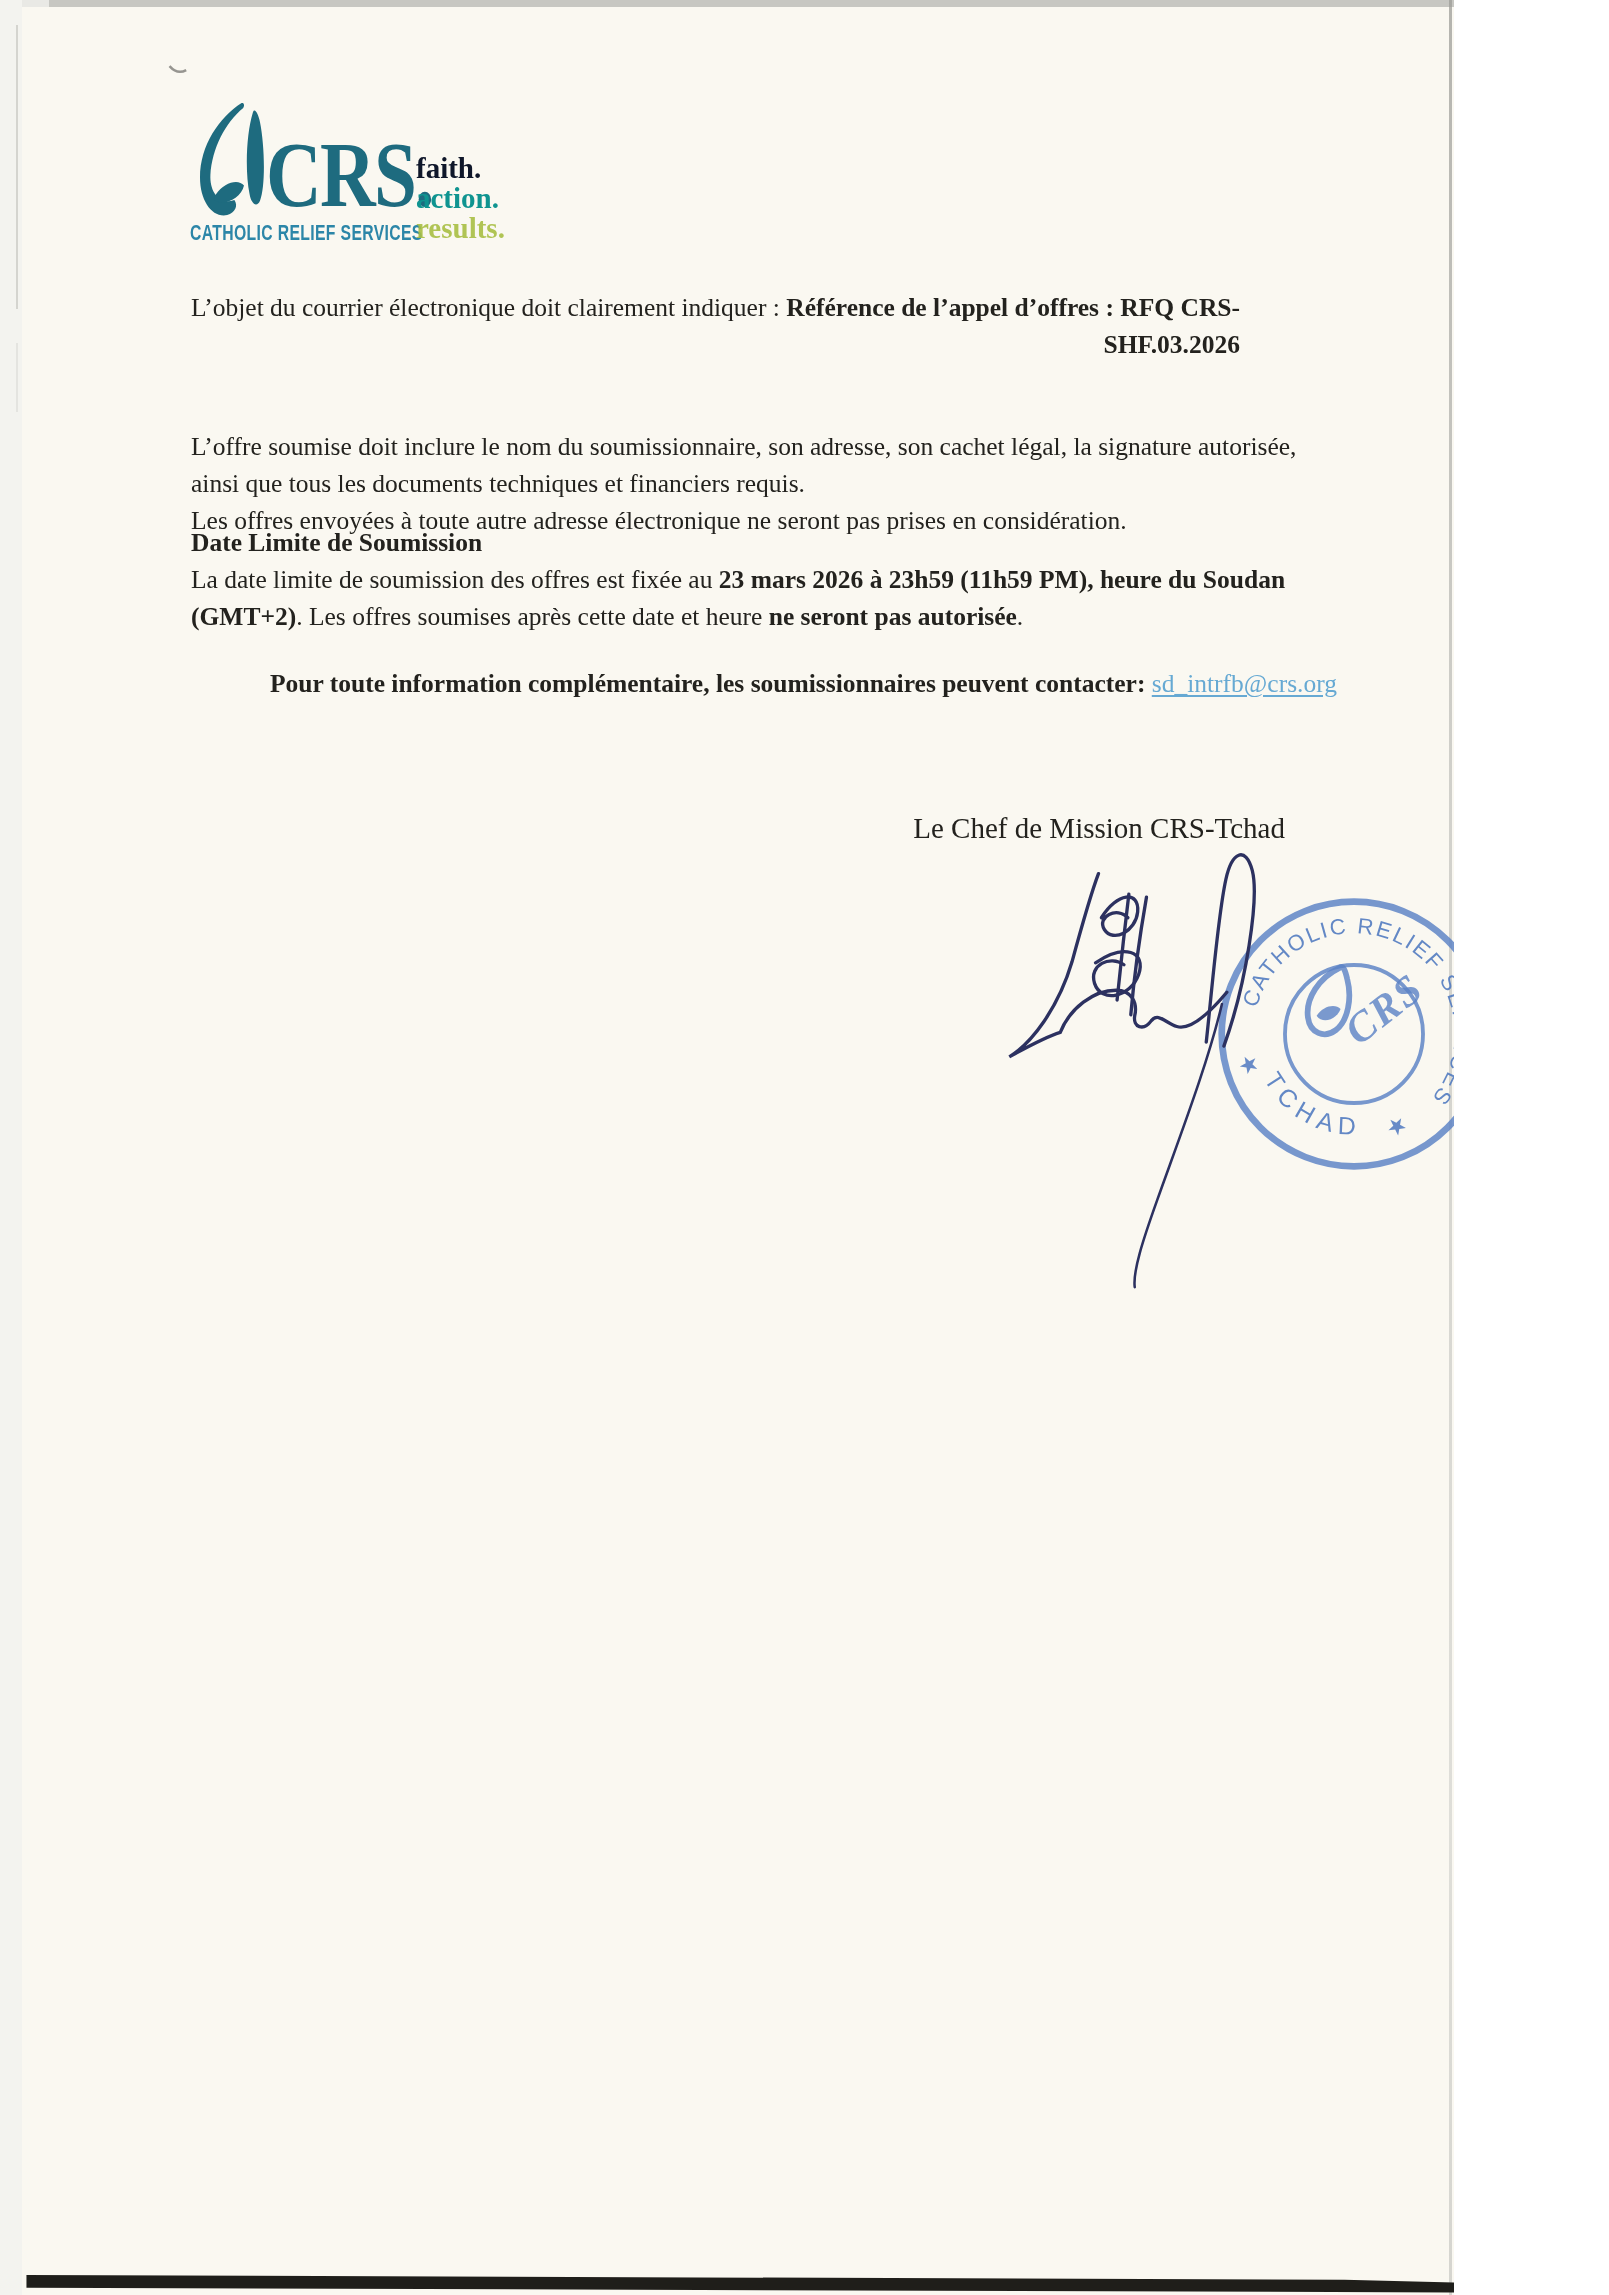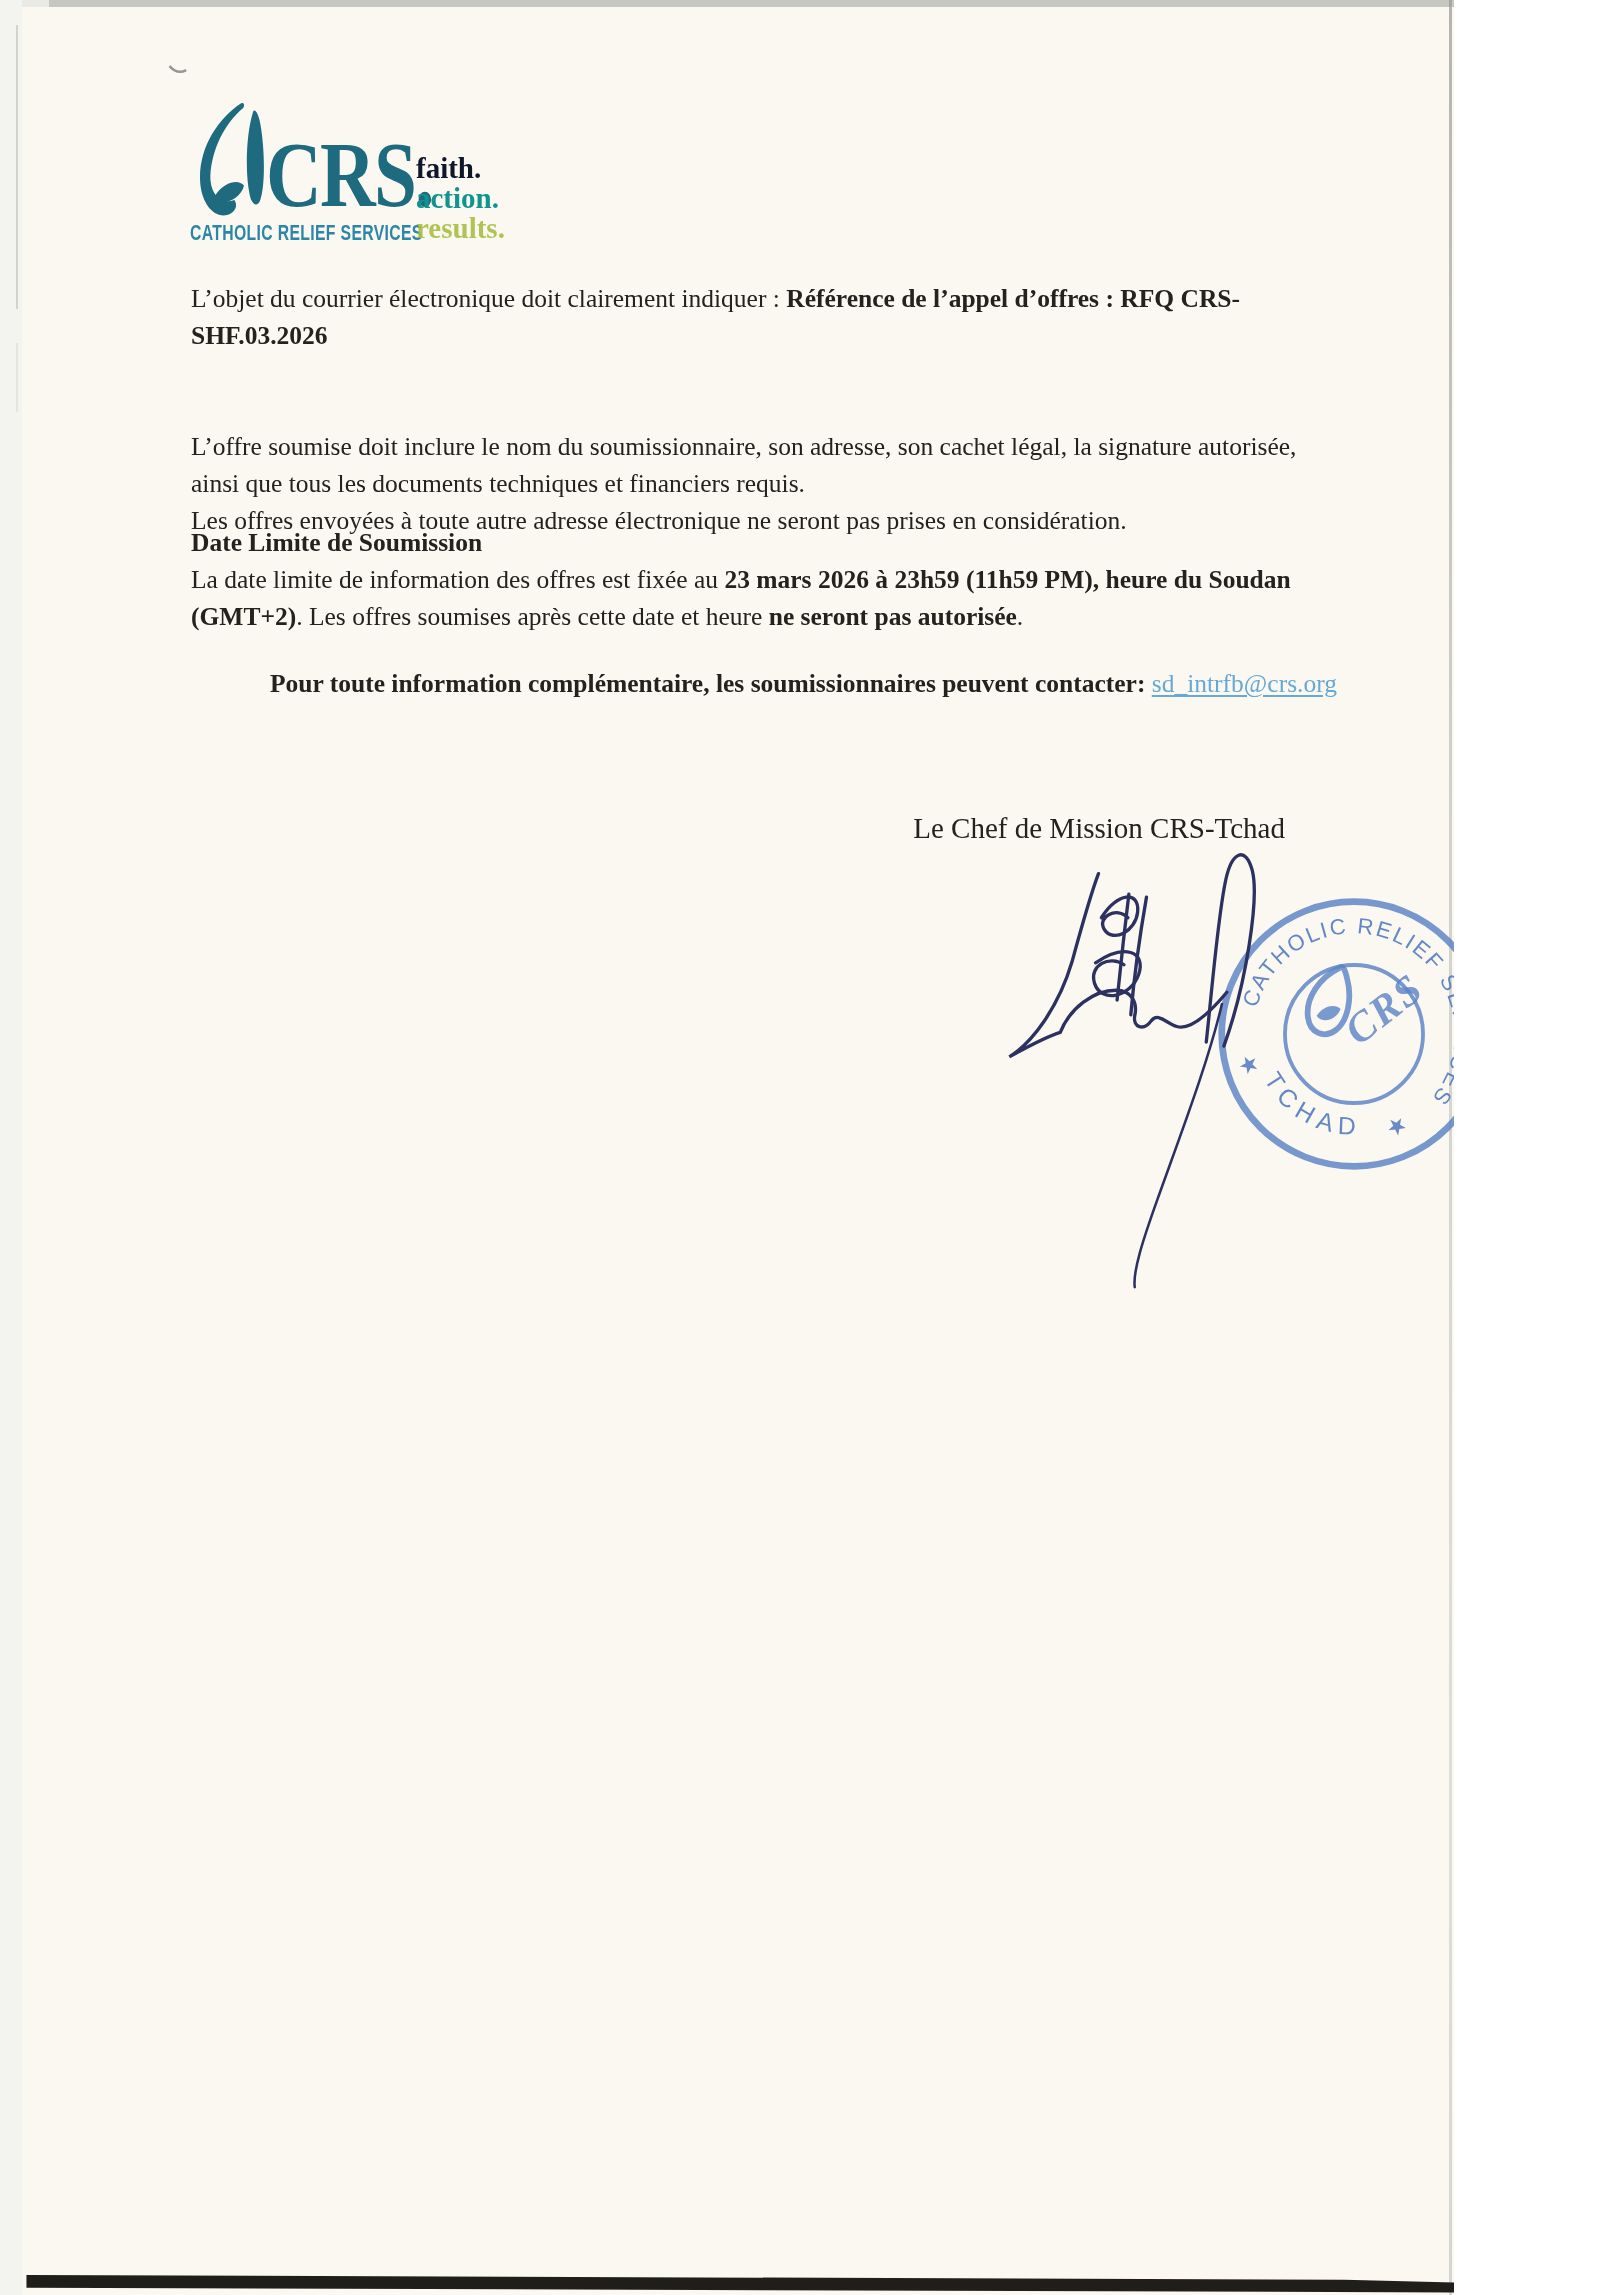--- a/index.html
+++ b/index.html
@@ -74,34 +74,34 @@
     <path fill="#1e6b7f" d="M30,116 C40,101 58,96 65,105 C62,120 42,130 31,125 C26,122 27,120 30,116 Z"></path>
   </svg>
   <div class="crs-word">CRS.</div>
   <div class="org-name">CATHOLIC RELIEF SERVICES</div>
   <div class="tagline">
     <span class="t-faith">faith.</span>
     <span class="t-action">action.</span>
     <span class="t-results">results.</span>
   </div>
 
-  <div class="tb" style="top:280px;">
+  <div class="tb" style="top:289px;text-align:right;">
     <div class="ln"><span>L’objet du courrier électronique doit clairement indiquer : </span><span class="b">Référence de l’appel d’offres : RFQ CRS-</span></div>
     <div class="ln b">SHF.03.2026</div>
   </div>
 
   <div class="tb" style="top:398px;margin-top:30px;">
     <div class="ln">L’offre soumise doit inclure le nom du soumissionnaire, son adresse, son cachet légal, la signature autorisée,</div>
     <div class="ln">ainsi que tous les documents techniques et financiers requis.</div>
     <div class="ln">Les offres envoyées à toute autre adresse électronique ne seront pas prises en considération.</div>
   </div>
 
   <div class="tb" style="top:524px;">
     <div class="ln b">Date Limite de Soumission</div>
-    <div class="ln"><span>La date limite de information des offres est fixée au </span><span class="b">23 mars 2026 à 23h59 (11h59 PM), heure du Soudan</span></div>
+    <div class="ln"><span>La date limite de soumission des offres est fixée au </span><span class="b">23 mars 2026 à 23h59 (11h59 PM), heure du Soudan</span></div>
     <div class="ln"><span class="b">(GMT+2)</span><span>. Les offres soumises après cette date et heure </span><span class="b">ne seront pas autorisée</span><span>.</span></div>
   </div>
 
   <div class="tb center-block" style="top:665px;">
     <div><span class="b">Pour toute information complémentaire, les soumissionnaires peuvent contacter: </span><a href="#" class="email-link">sd_intrfb@crs.org</a></div>
   </div>
 
   <div class="signatory">Le Chef de Mission CRS-Tchad</div>
 
   <div class="stamp">

